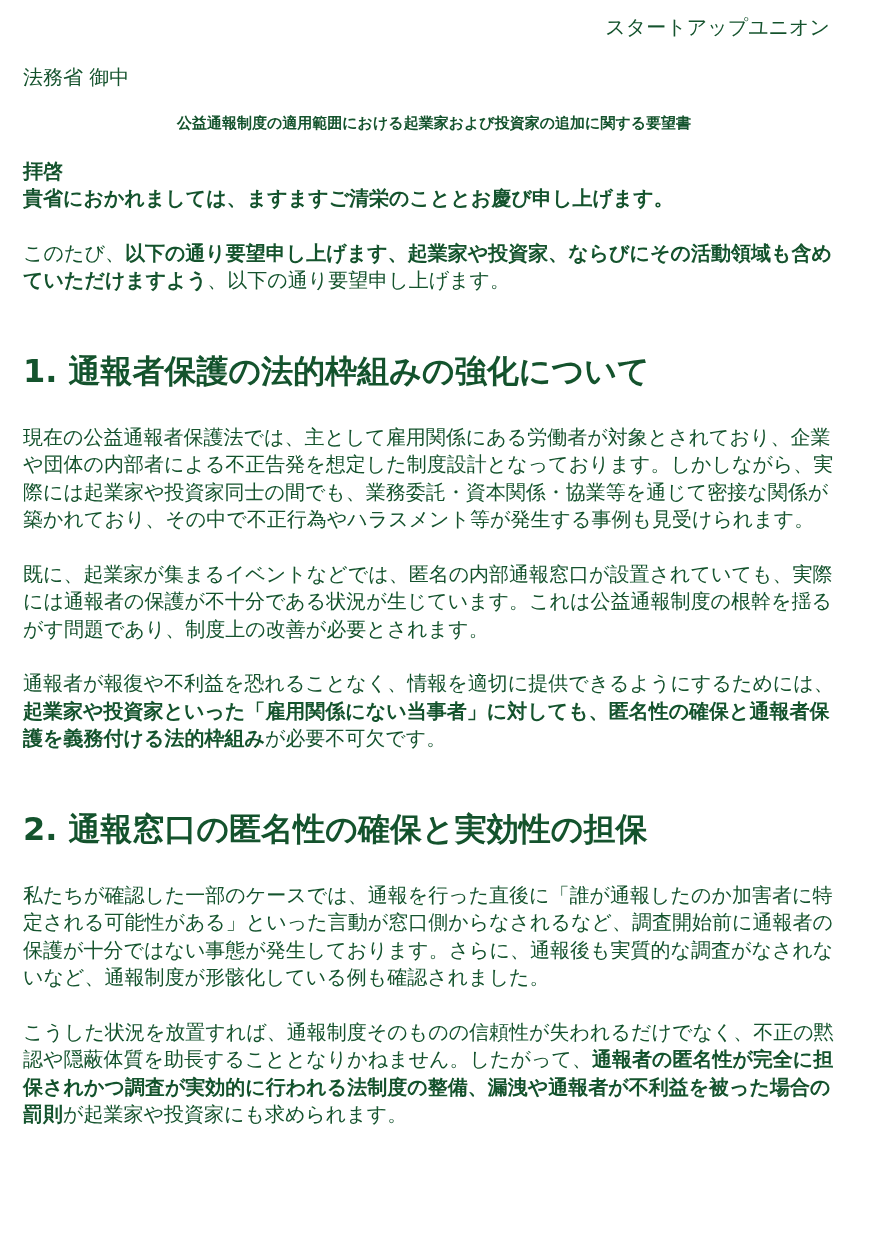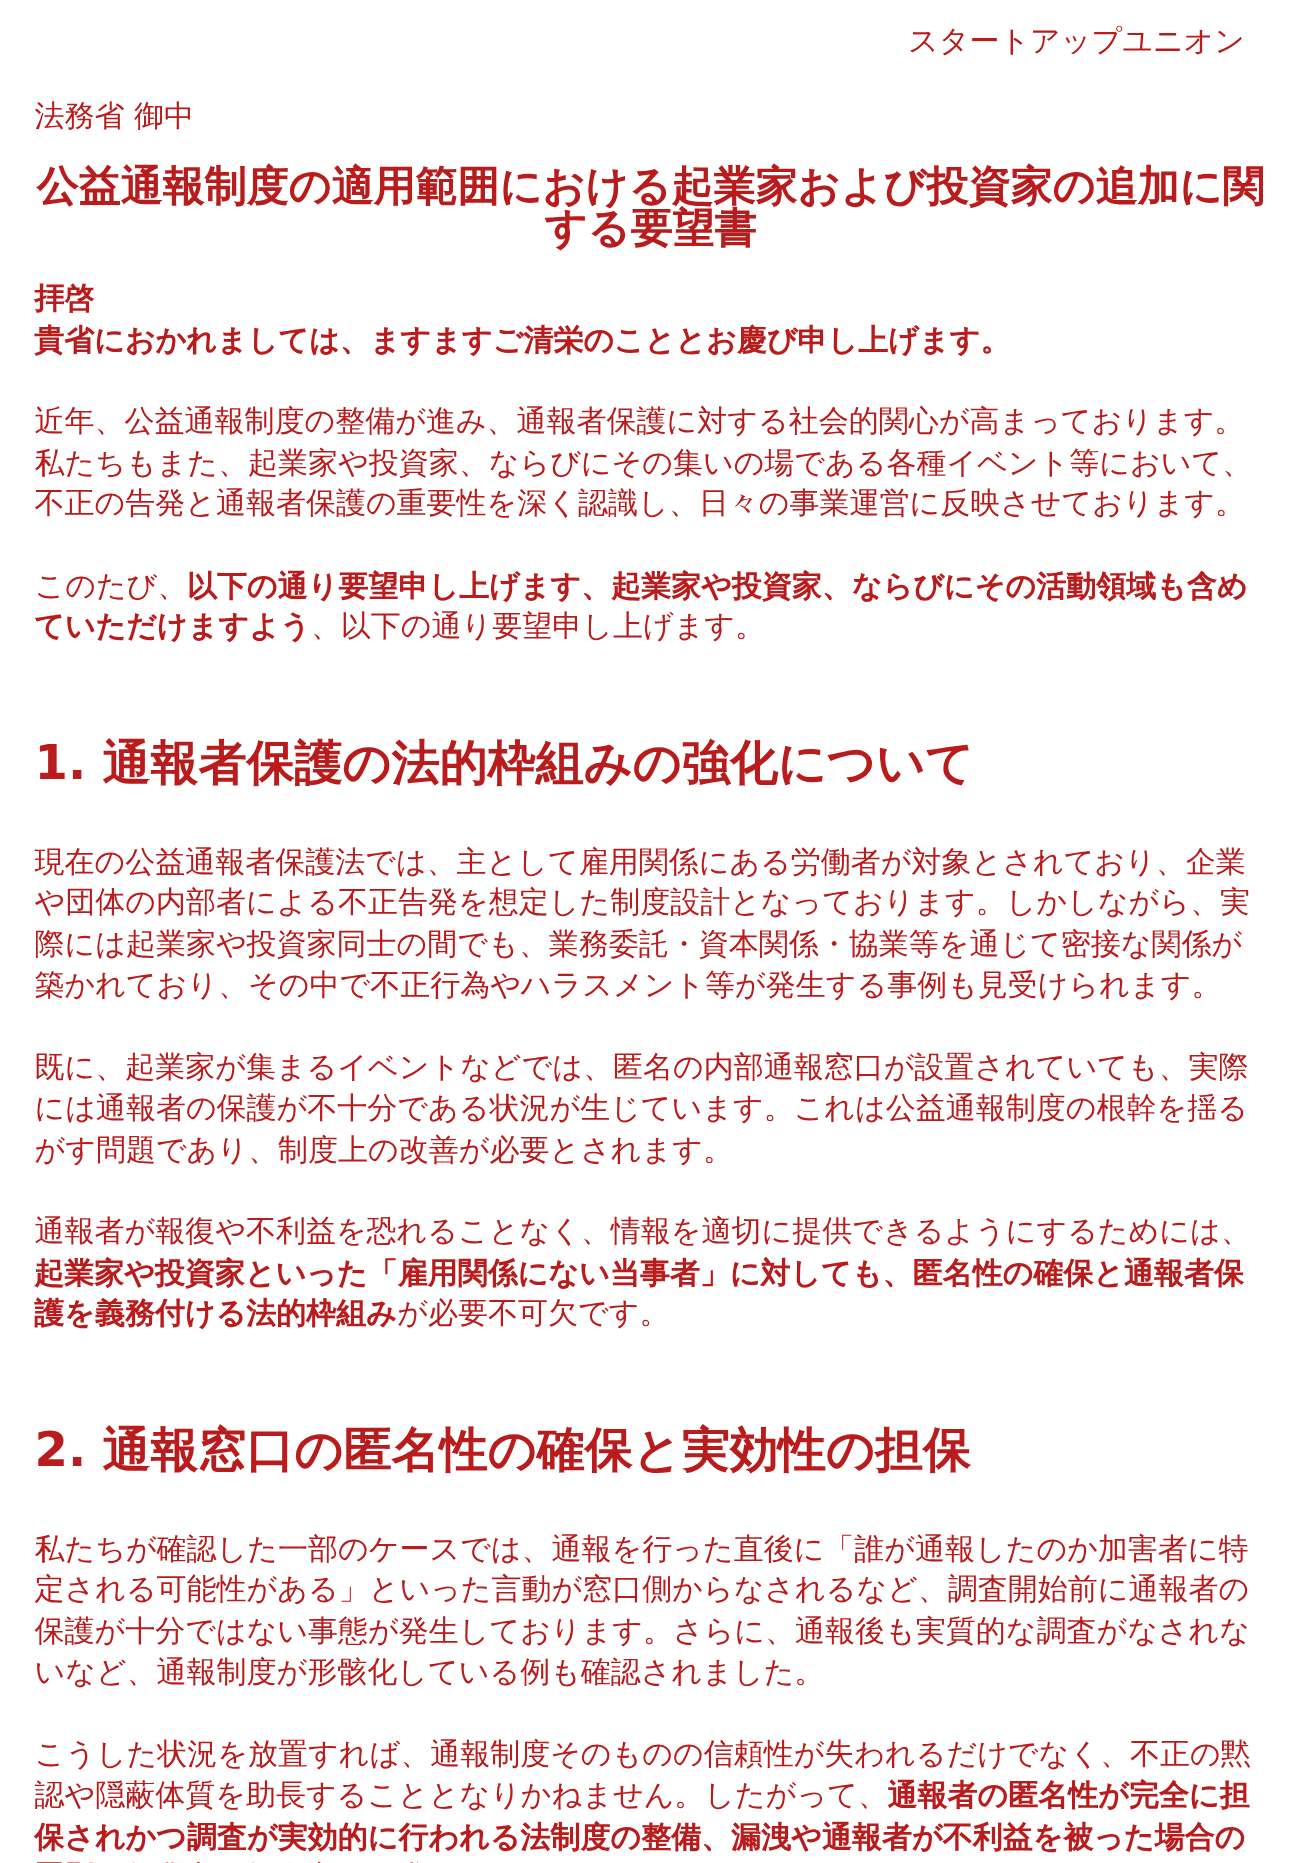--- a/index.html
+++ b/index.html
@@ -9,37 +9,37 @@
   }
   .page {
     box-sizing: border-box;
     width: 869px;
     height: 1242px;
     background: #ffffff;
     padding: 14px 24px 0 23px;
     font-family: "DejaVu Sans", "Liberation Sans", sans-serif;
     font-size: 20px;
     line-height: 27.5px;
-    color: #b91c1c;
+    color: #14532d;
     overflow: hidden;
     overflow-wrap: break-word;
     word-break: break-all;
     text-align: left;
   }
   .sender {
     text-align: right;
     margin: 0 15px 0 0;
   }
   .recipient {
     margin-top: 22px;
   }
   .doc-title {
     font-weight: bold;
     text-align: center;
-    font-size: 28px;
+    font-size: 15px;
     margin: 19px 0 0 0;
   }
   .salutation-block {
     margin-top: 20px;
     font-weight: bold;
   }
   .para {
     margin: 27px 0 0 0;
   }
   .section-heading {
@@ -64,21 +64,20 @@
 
   <div class="recipient">法務省 御中</div>
 
   <div class="doc-title">公益通報制度の適用範囲における起業家および投資家の追加に関する要望書</div>
 
   <div class="salutation-block">
     <div>拝啓</div>
     <div>貴省におかれましては、ますますご清栄のこととお慶び申し上げます。</div>
   </div>
 
-  <p class="para">近年、公益通報制度の整備が進み、通報者保護に対する社会的関心が高まっております。私たちもまた、起業家や投資家、ならびにその集いの場である各種イベント等において、不正の告発と通報者保護の重要性を深く認識し、日々の事業運営に反映させております。</p>
 
   <p class="para"><span>このたび、</span><span class="b">以下の通り要望申し上げます、起業家や投資家、ならびにその活動領域も含めていただけますよう</span><span>、以下の通り要望申し上げます。</span></p>
 
   <div class="section-heading">1. 通報者保護の法的枠組みの強化について</div>
 
   <p class="para">現在の公益通報者保護法では、主として雇用関係にある労働者が対象とされており、企業や団体の内部者による不正告発を想定した制度設計となっております。しかしながら、実際には起業家や投資家同士の間でも、業務委託・資本関係・協業等を通じて密接な関係が築かれており、その中で不正行為やハラスメント等が発生する事例も見受けられます。</p>
 
   <p class="para">既に、起業家が集まるイベントなどでは、匿名の内部通報窓口が設置されていても、実際には通報者の保護が不十分である状況が生じています。これは公益通報制度の根幹を揺るがす問題であり、制度上の改善が必要とされます。</p>
 
   <p class="para"><span>通報者が報復や不利益を恐れることなく、情報を適切に提供できるようにするためには、</span><span class="b">起業家や投資家といった「雇用関係にない当事者」に対しても、匿名性の確保と通報者保護を義務付ける法的枠組み</span><span>が必要不可欠です。</span></p>

